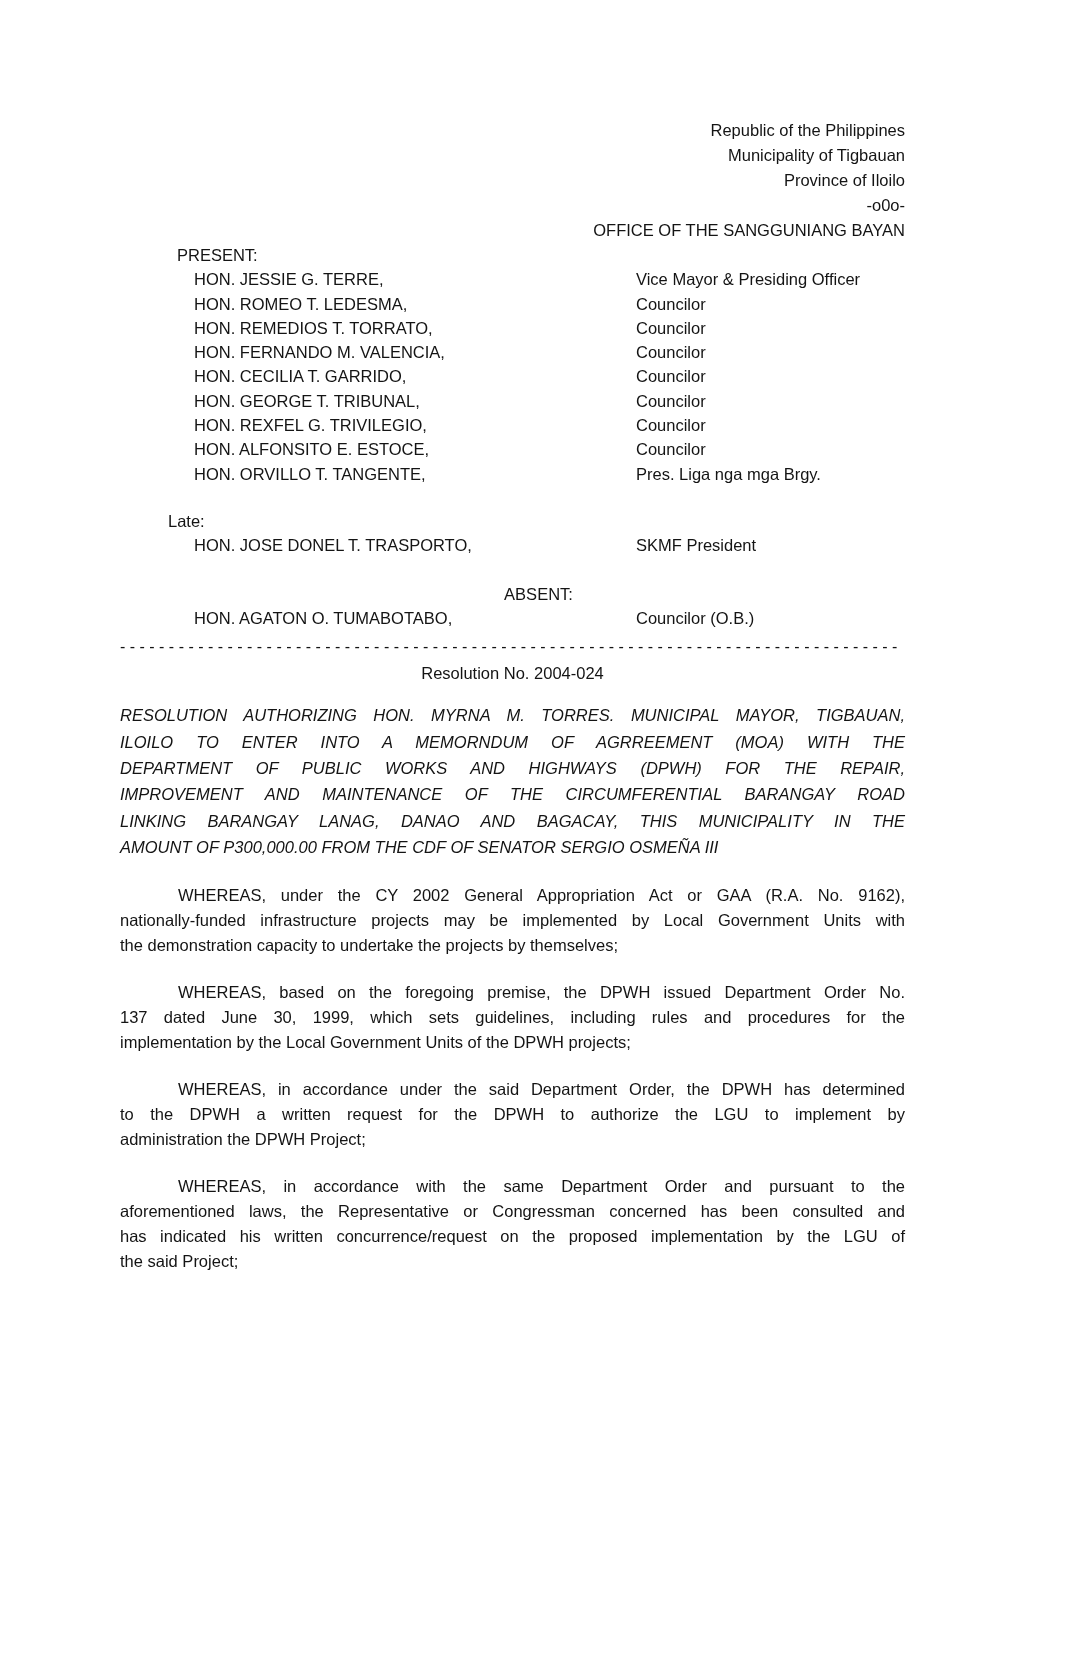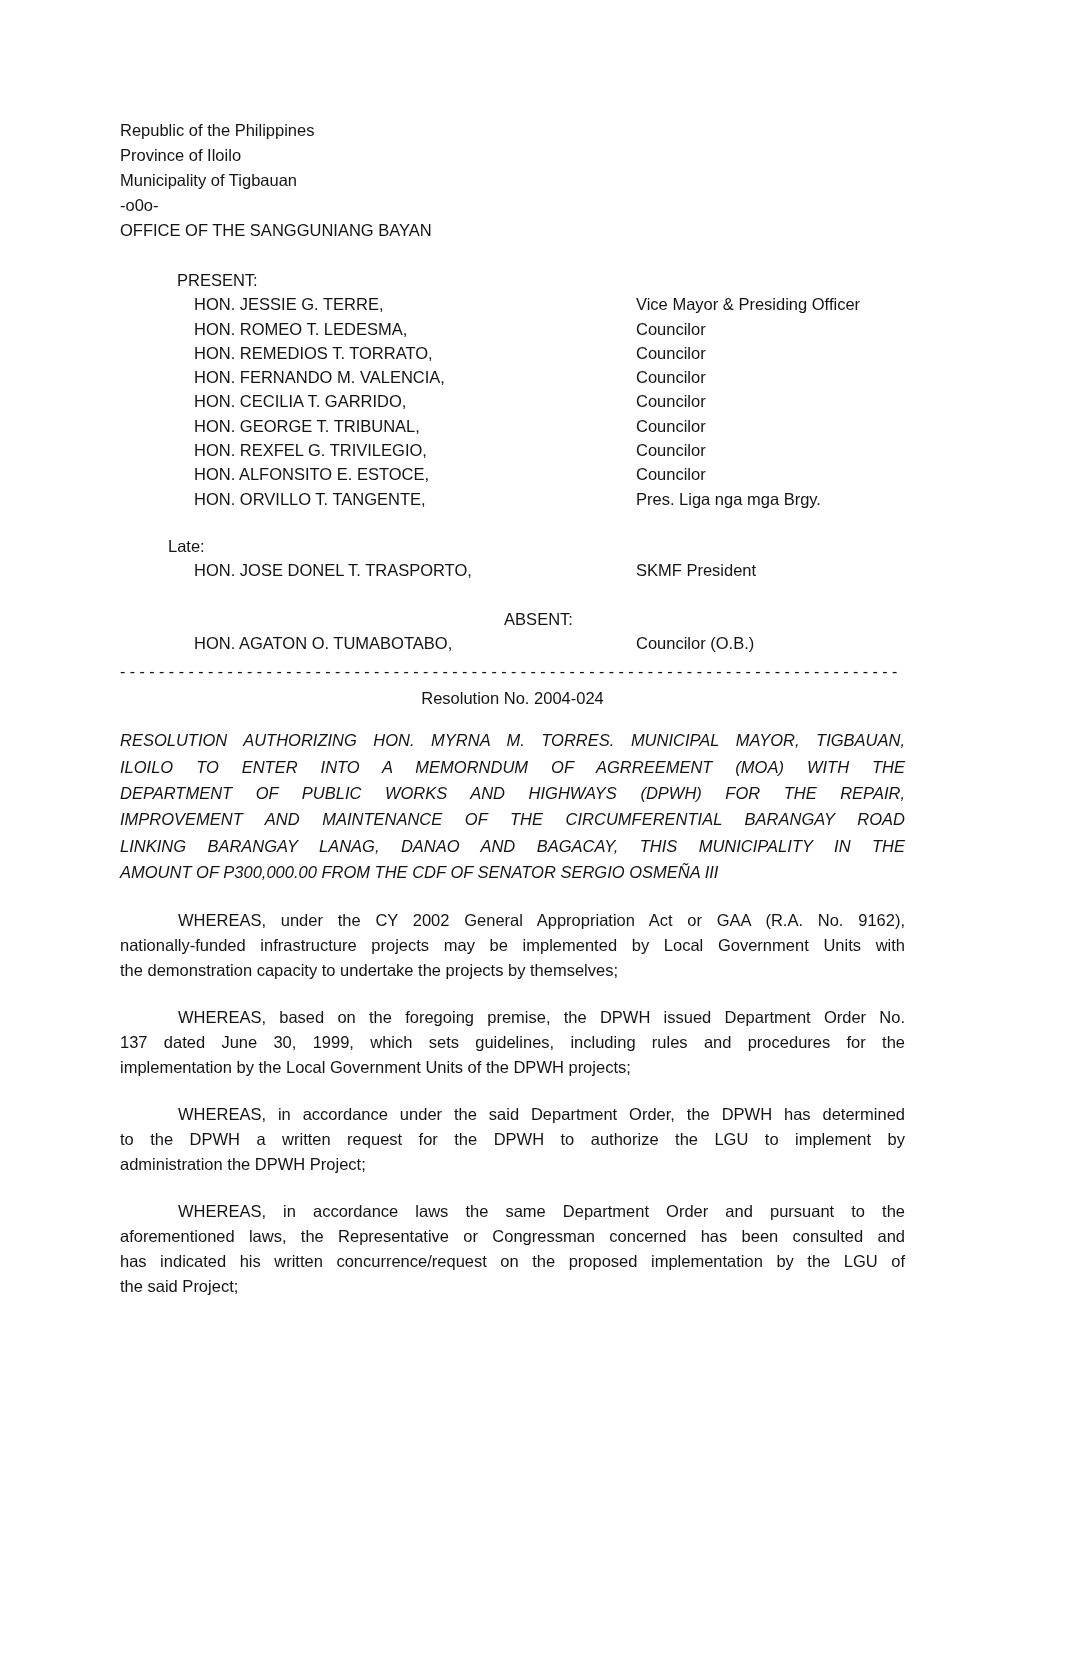--- a/index.html
+++ b/index.html
@@ -11,30 +11,30 @@
     background: #ffffff;
     font-family: "Liberation Sans", sans-serif;
     color: #141414;
     overflow: hidden;
   }
   .content {
     padding: 118px 183px 0 120px; 
     font-size: 16.5px;
   }
   .doc-header {
-    text-align: left;
+    text-align: right;
     line-height: 25px;
   }
   .para { margin: 0; }
   .line { text-align: justify; }
   .line.j { text-align-last: justify; -moz-text-align-last: justify; }
   .excerpt { margin-top: 26px; line-height: 27px; }
 
   .attendance { line-height: 24.3px; }
-  .section-label.present { margin-top: 25px; padding-left: 57px; }
+  .section-label.present { padding-left: 57px; }
   .section-label.late    { margin-top: 23px; padding-left: 48px; }
   .section-label.absent  { margin-top: 24px; padding-left: 52px; text-align: center; }
   .att-row { display: flex; padding-left: 74px; }
   .att-name { width: 442px; flex: none; }
   .att-role { flex: 1; }
 
   .divider {
     margin-top: 5px;
     line-height: 24px;
     white-space: nowrap;
@@ -47,22 +47,22 @@
   .whereas .first { text-indent: 58px; }
 </style>
 </head>
 <body>
 
 <div class="page">
   <div class="content">
 
     <div class="doc-header">
       <div class="hline">Republic of the Philippines</div>
+      <div class="hline">Municipality of Tigbauan</div>
       <div class="hline">Province of Iloilo</div>
-      <div class="hline">Municipality of Tigbauan</div>
       <div class="hline">-o0o-</div>
       <div class="hline">OFFICE OF THE SANGGUNIANG BAYAN</div>
     </div>
 
 
     <div class="attendance">
       <div class="section-label present">PRESENT:</div>
 
       <div class="att-row">
         <span class="att-name">HON. JESSIE G. TERRE,</span>
@@ -139,20 +139,20 @@
       <span class="line" style="display:block">implementation by the Local Government Units of the DPWH projects;</span>
     </p>
 
     <p class="para whereas">
       <span class="line j first" style="display:block">WHEREAS, in accordance under the said Department Order,  the DPWH has determined</span>
       <span class="line j" style="display:block">to the DPWH a written request for the DPWH to authorize the LGU to implement by</span>
       <span class="line" style="display:block">administration the DPWH Project;</span>
     </p>
 
     <p class="para whereas">
-      <span class="line j first" style="display:block">WHEREAS, in accordance laws the same Department Order and pursuant to the</span>
+      <span class="line j first" style="display:block">WHEREAS, in accordance with the same Department Order and pursuant to the</span>
       <span class="line j" style="display:block">aforementioned laws, the Representative or Congressman concerned has been consulted and</span>
       <span class="line j" style="display:block">has indicated his written concurrence/request on the proposed implementation by the LGU of</span>
       <span class="line" style="display:block">the said Project;</span>
     </p>
 
   </div>
 </div>
 
 </body></html>

